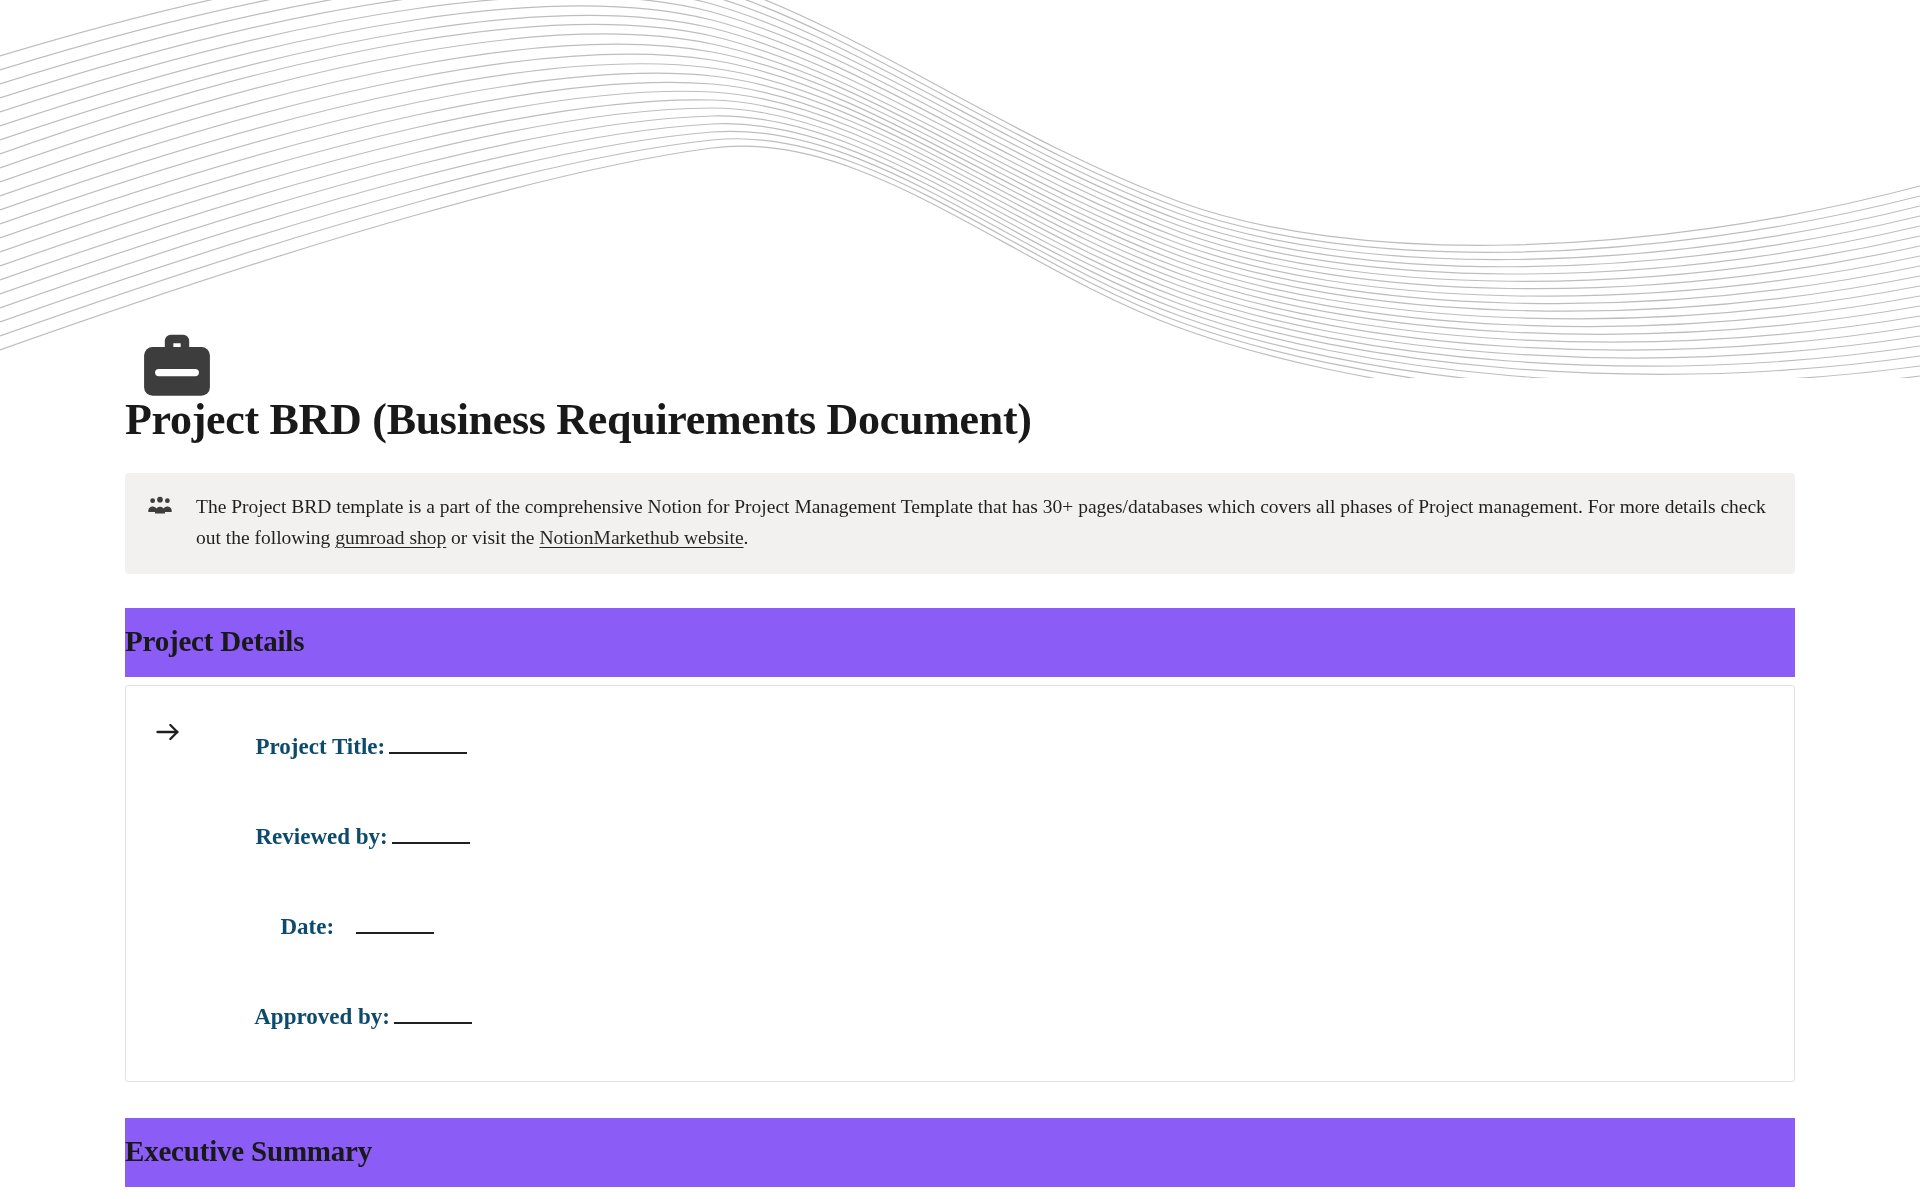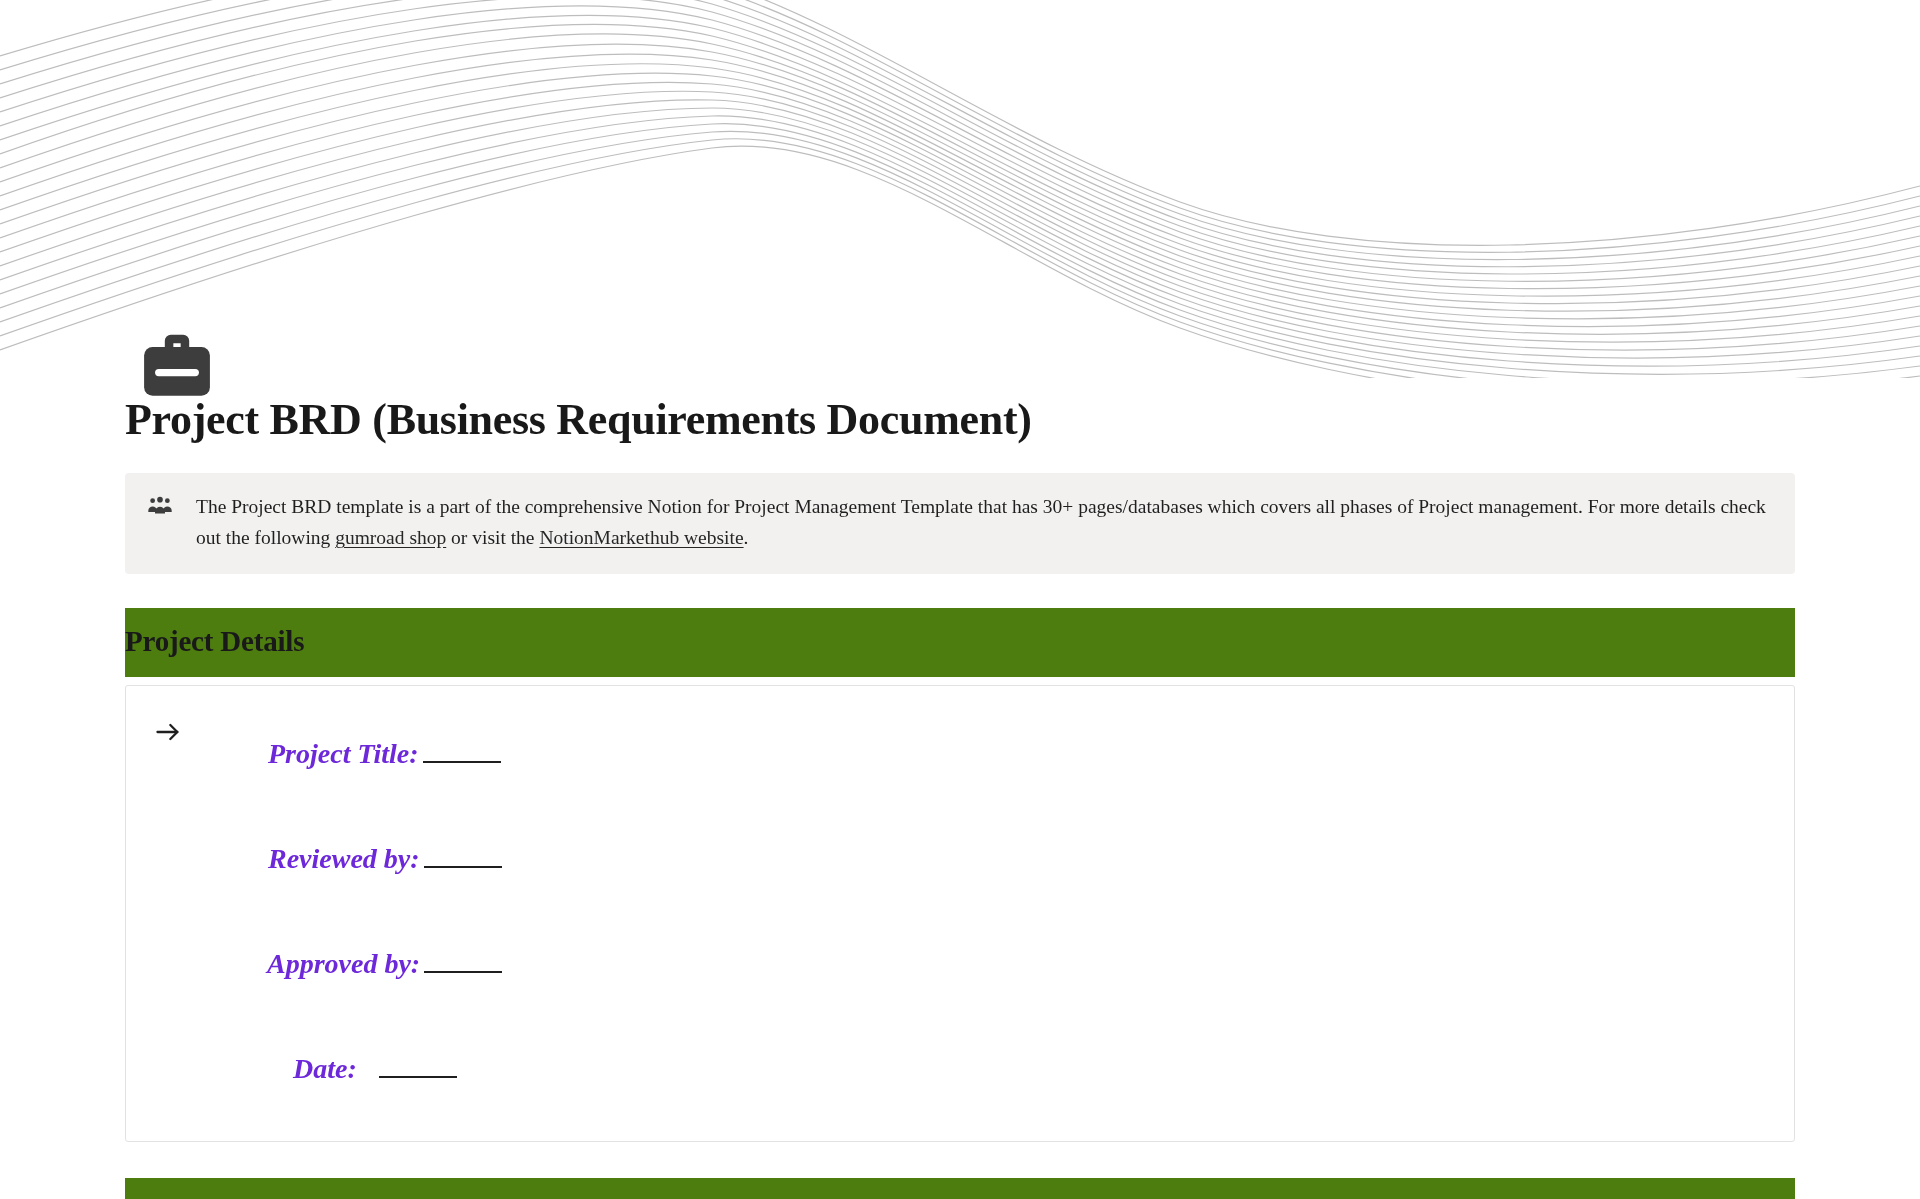--- a/index.html
+++ b/index.html
@@ -78,21 +78,21 @@
     margin-left: 7px;
   }
   .link {
     color: #262626;
     text-decoration: underline;
     text-underline-offset: 3px;
     cursor: pointer;
   }
 
   h2.section {
-    background: #4d7c0f;
+    background: #8b5cf6;
     font-size: 29px;
     font-weight: 700;
     line-height: 1.2;
     color: #191919;
     margin: 0 0 0 0;
     padding: 16px 22px 18px 0px;
     letter-spacing: -0.2px;
   }
   h2.section.first { margin-top: 0; }
 
@@ -110,27 +110,26 @@
   .block .arrow {
     flex: 0 0 auto;
     width: 28px;
     height: 28px;
     margin-top: 6px;
   }
   .block .arrow svg { width: 28px; height: 28px; display: block; }
   .block .body { flex: 1 1 auto; }
 
   .field-line {
-    font-size: 28px;
+    font-size: 23px;
     font-weight: 700;
     line-height: 1.0;
-    color: #6d28d9;
+    color: #0c4a6e;
     margin-bottom: 21px;
     white-space: pre;
-    font-style: italic;
   }
   .field-line:last-child { margin-bottom: 0; }
   .field-line .blank {
     display: inline-block;
     min-width: 78px;
     border-bottom: 2px solid #1f1f1f;
     height: 15px;
     margin-left: 4px;
   }
   .field-line.indented { padding-left: 25px; }
@@ -208,25 +207,25 @@
           <polyline points="14,6 20,12 14,18"></polyline>
         </svg>
       </span>
       <div class="body">
         <div class="field-line">
           <span>Project Title:</span><span class="blank"></span>
         </div>
         <div class="field-line">
           <span>Reviewed by:</span><span class="blank"></span>
         </div>
+        <div class="field-line indented">
+          <span>Date:</span><span class="blank" style="margin-left:22px;"></span>
+        </div>
         <div class="field-line">
           <span>Approved by:</span><span class="blank"></span>
         </div>
-        <div class="field-line indented">
-          <span>Date:</span><span class="blank" style="margin-left:22px;"></span>
-        </div>
       </div>
     </div>
 
     <h2 class="section">Executive Summary</h2>
 
   </div>
 </div>
 
 </body></html>

